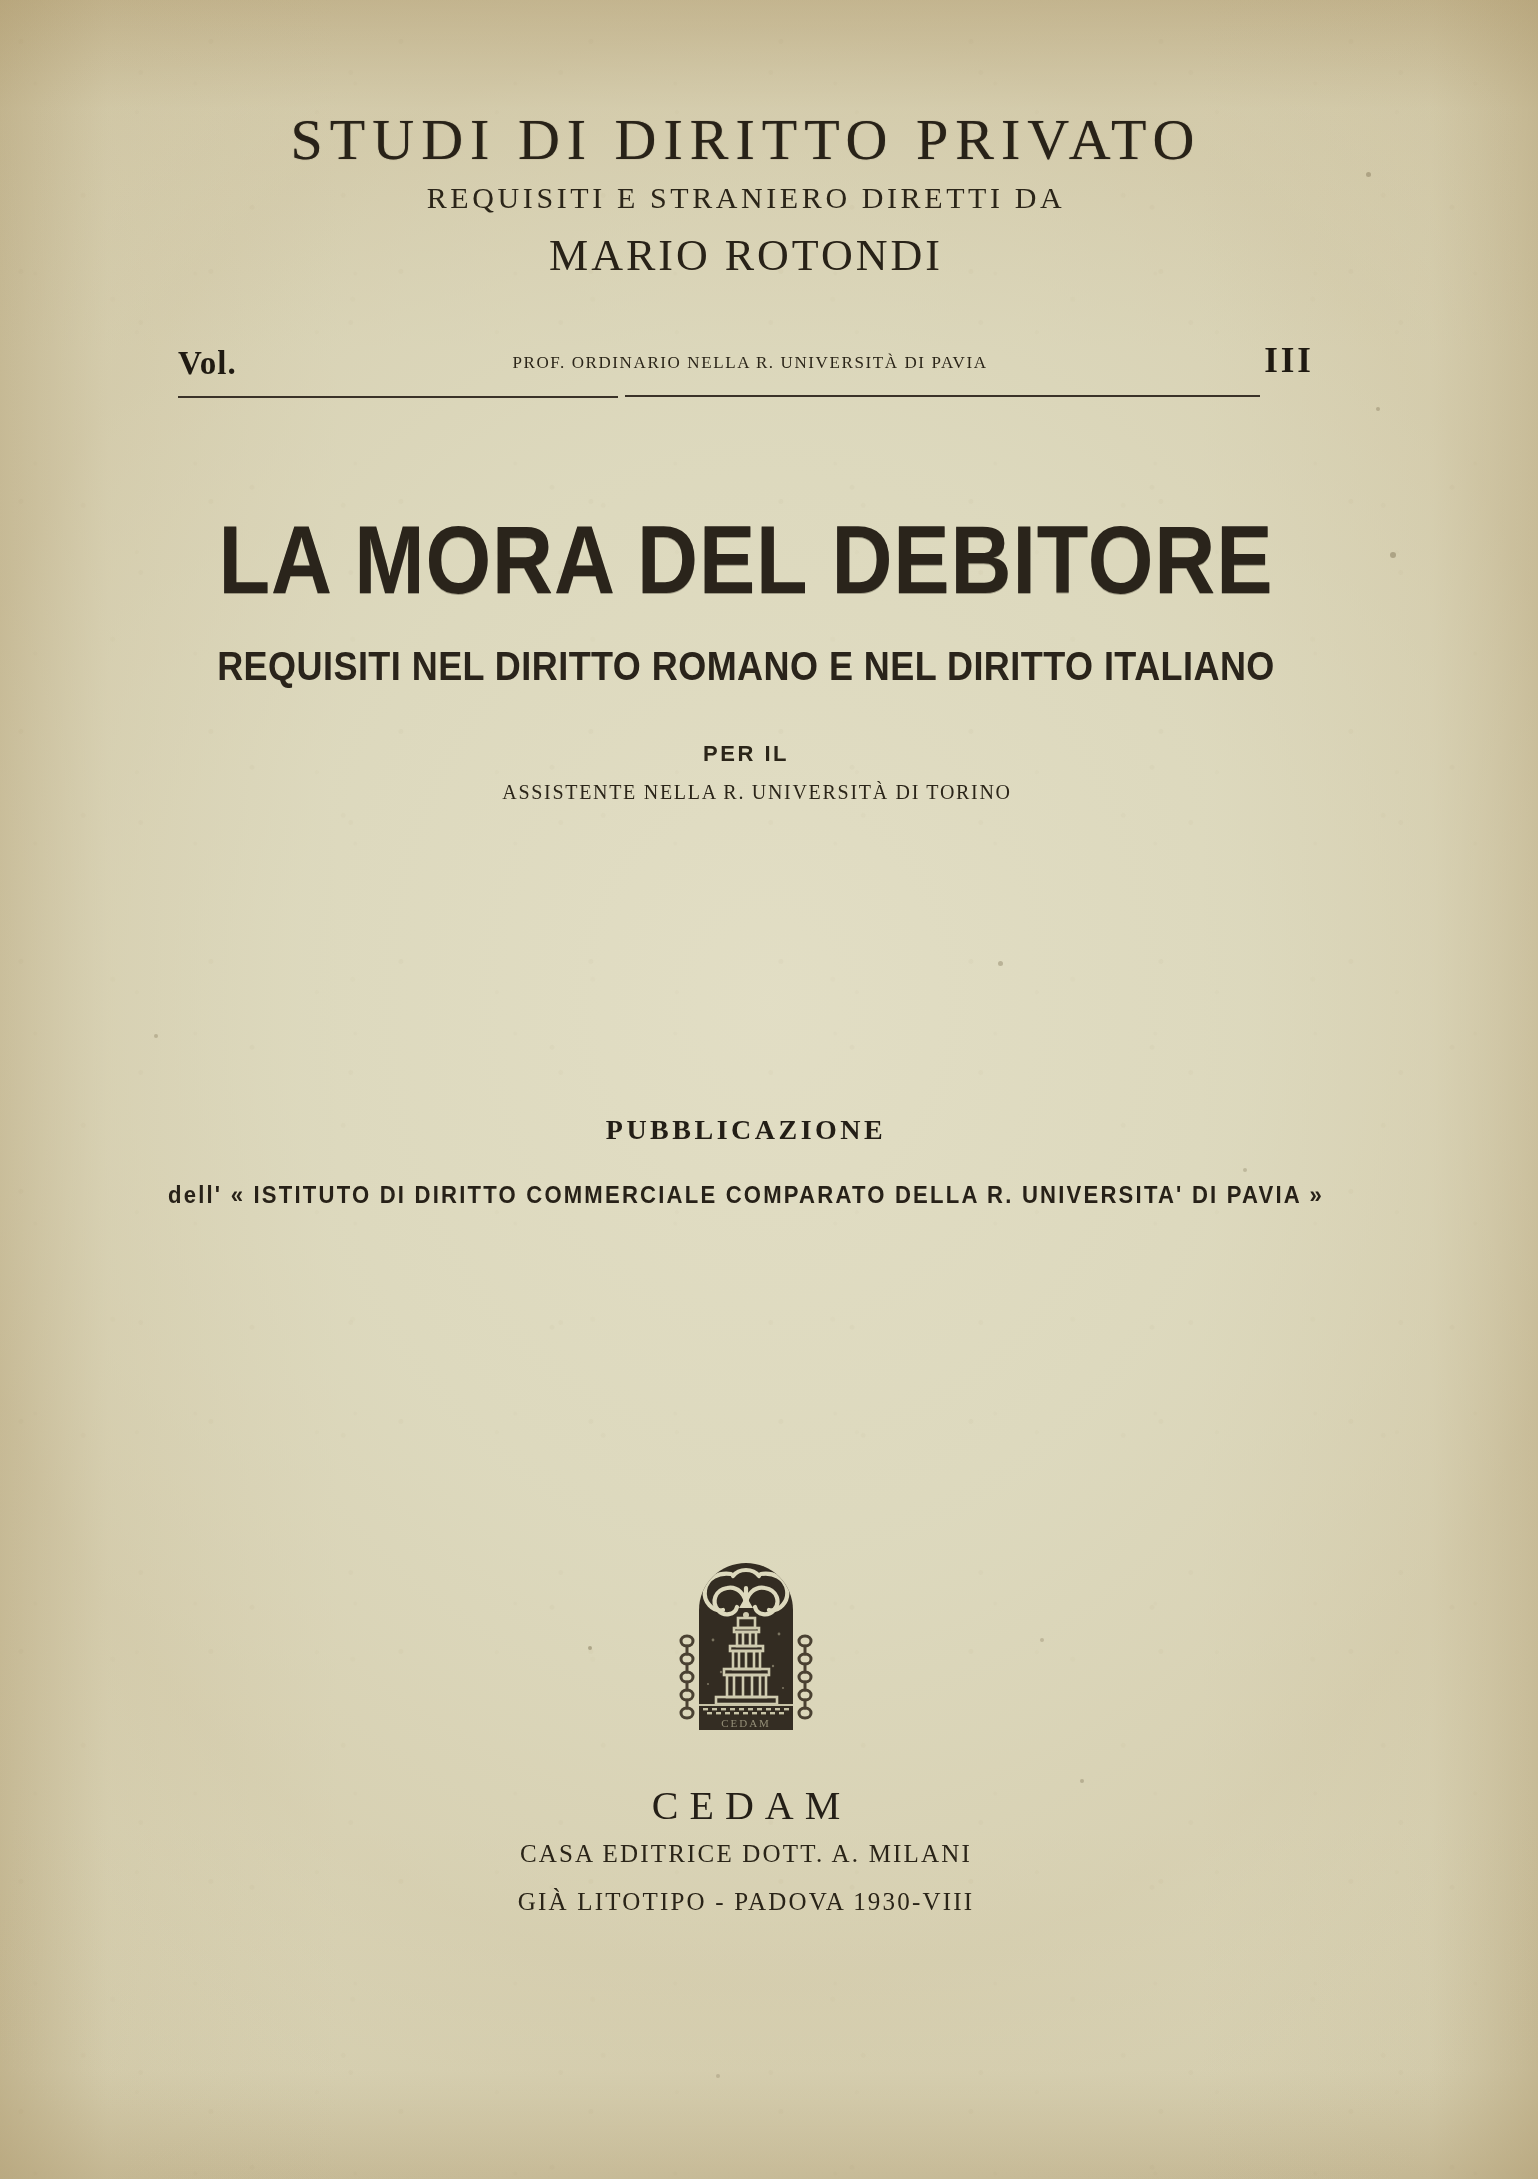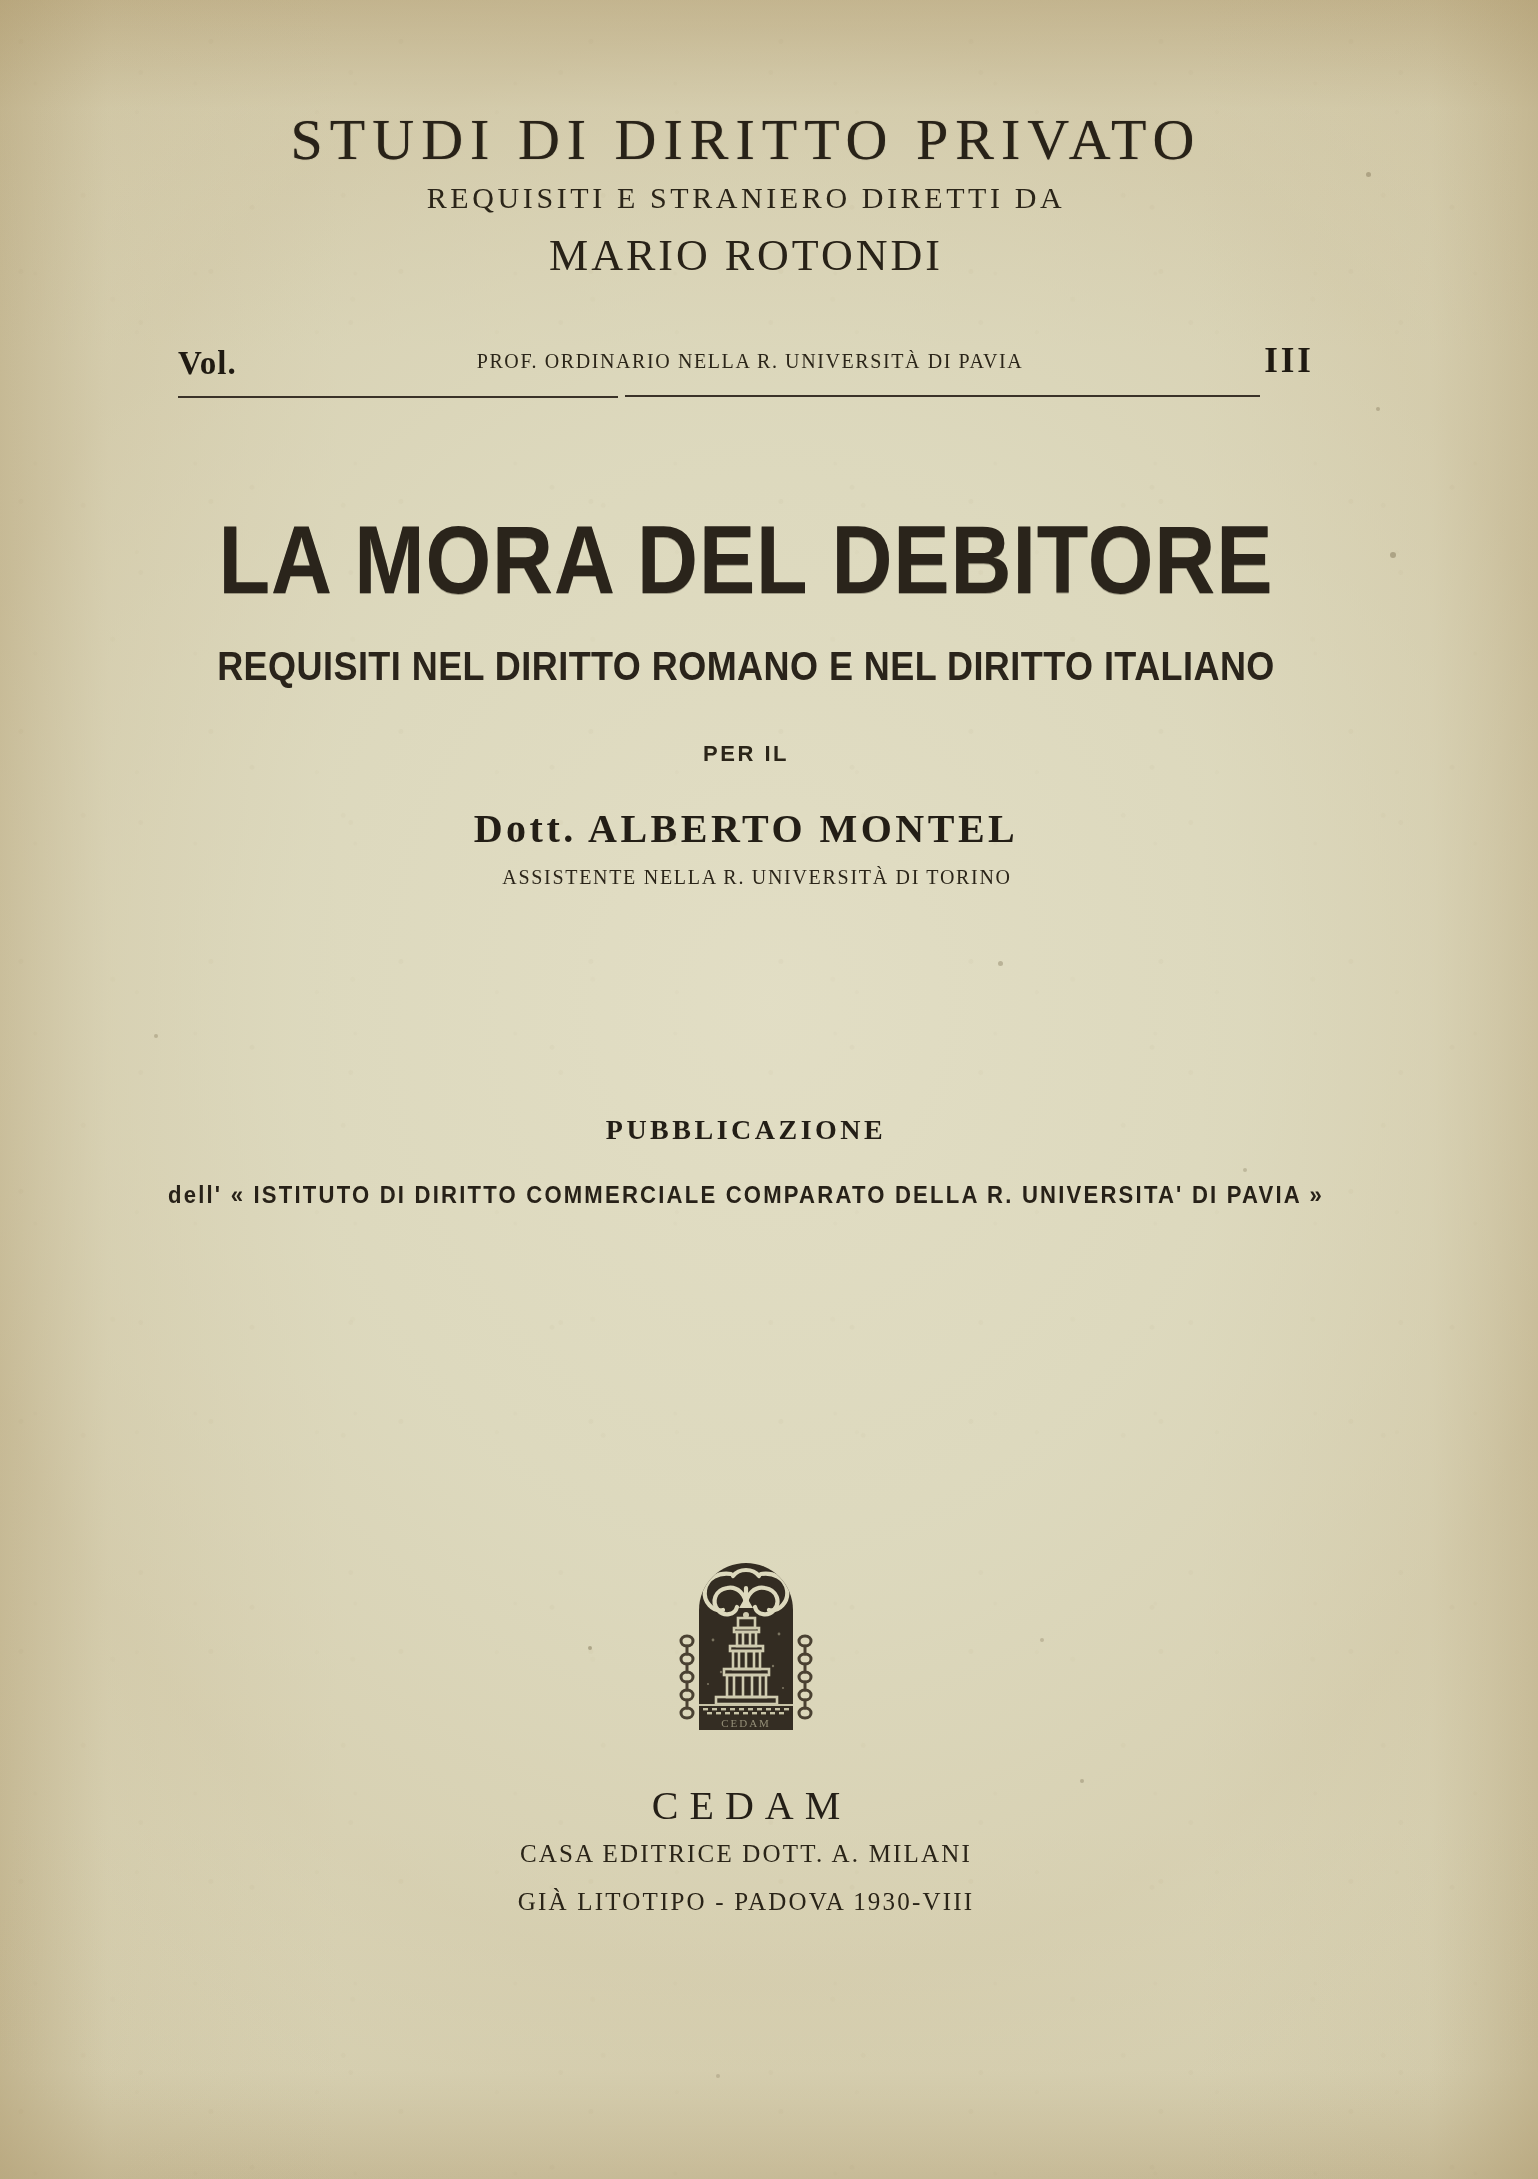--- a/index.html
+++ b/index.html
@@ -129,21 +129,21 @@
     font-size: 33px;
     letter-spacing: 1px;
     color: #1f1a12;
   }
   .editor-affil {
     position: absolute;
     left: 8px; right: 0;
     bottom: 9px;
     text-align: center;
     font-family: "Liberation Serif", "DejaVu Serif", serif;
-    font-size: 20px;
+    font-size: 17px;
     letter-spacing: 1.6px;
     color: #2b2519;
     white-space: nowrap;
   }
   .vol-number {
     position: absolute;
     right: 0;
     bottom: 1px;
     font-family: "Liberation Serif", "DejaVu Serif", serif;
     font-weight: bold;
@@ -330,21 +330,20 @@
     <div class="rule">
       <div class="seg-a"></div>
       <div class="gap"></div>
       <div class="seg-b"></div>
     </div>
 
     <div class="title-block">
       <div class="book-title">LA MORA DEL DEBITORE</div>
       <div class="book-subtitle">REQUISITI NEL DIRITTO ROMANO E NEL DIRITTO ITALIANO</div>
       <div class="per-il">PER IL</div>
-      <div class="author">Dott. ALBERTO MONTEL</div>
       <div class="author-affil">ASSISTENTE NELLA R. UNIVERSITÀ DI TORINO</div>
     </div>
 
     <div class="pub-block">
       <div class="pub-heading">PUBBLICAZIONE</div>
       <div class="pub-institute">dell' « ISTITUTO DI DIRITTO COMMERCIALE COMPARATO DELLA R. UNIVERSITA' DI PAVIA »</div>
     </div>
 
     <div class="logo-wrap">
       <svg width="170" height="185" viewBox="0 0 170 185">

